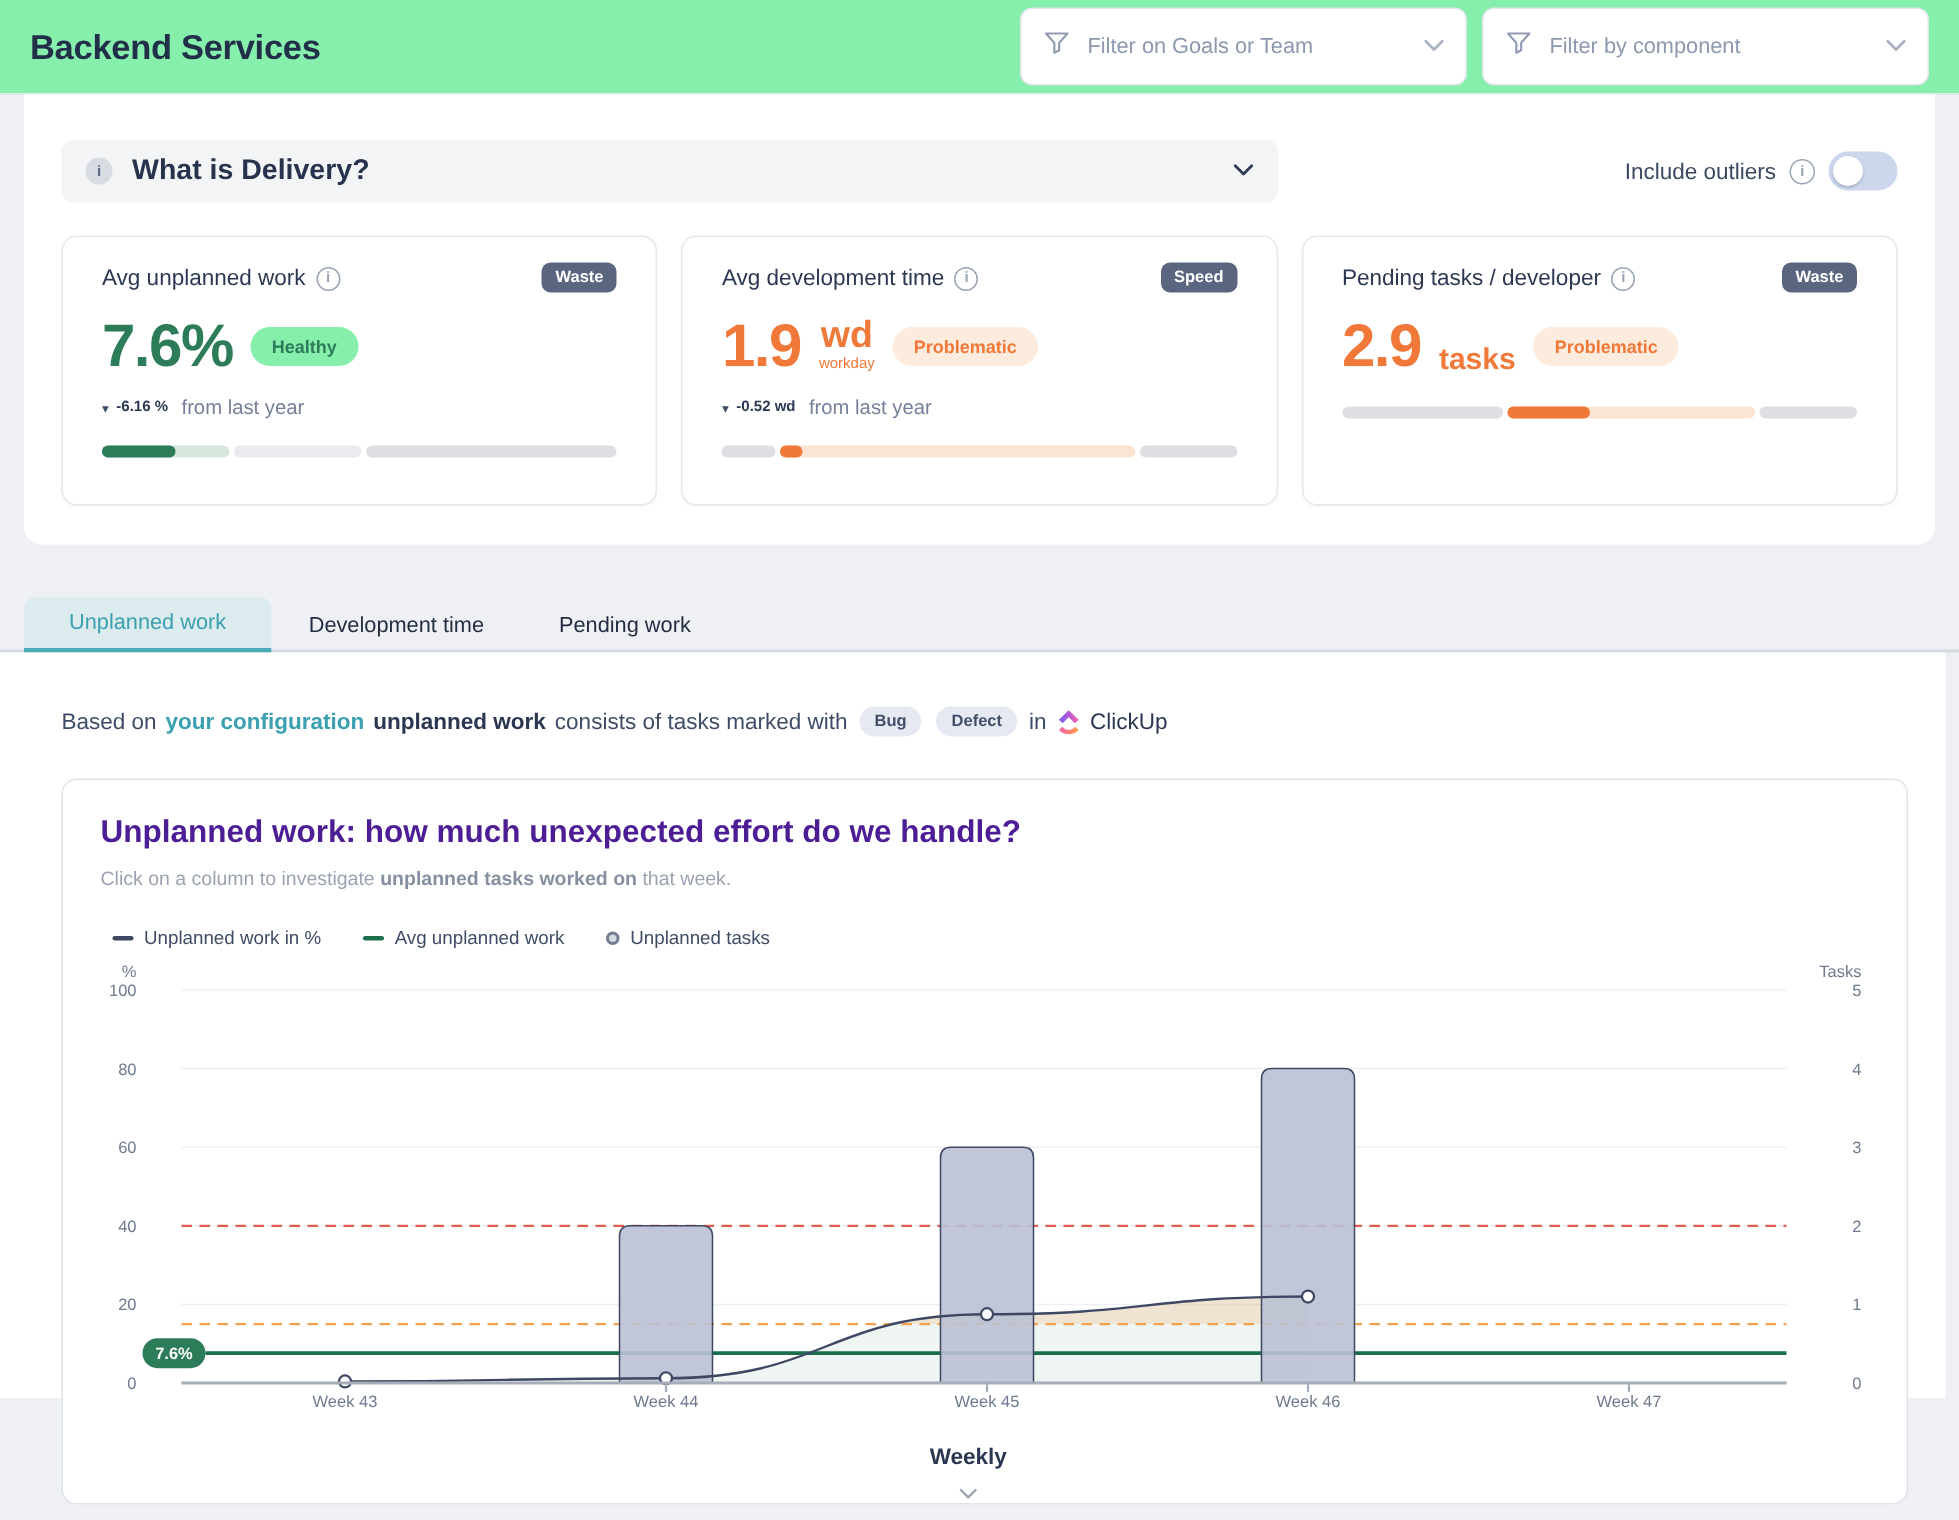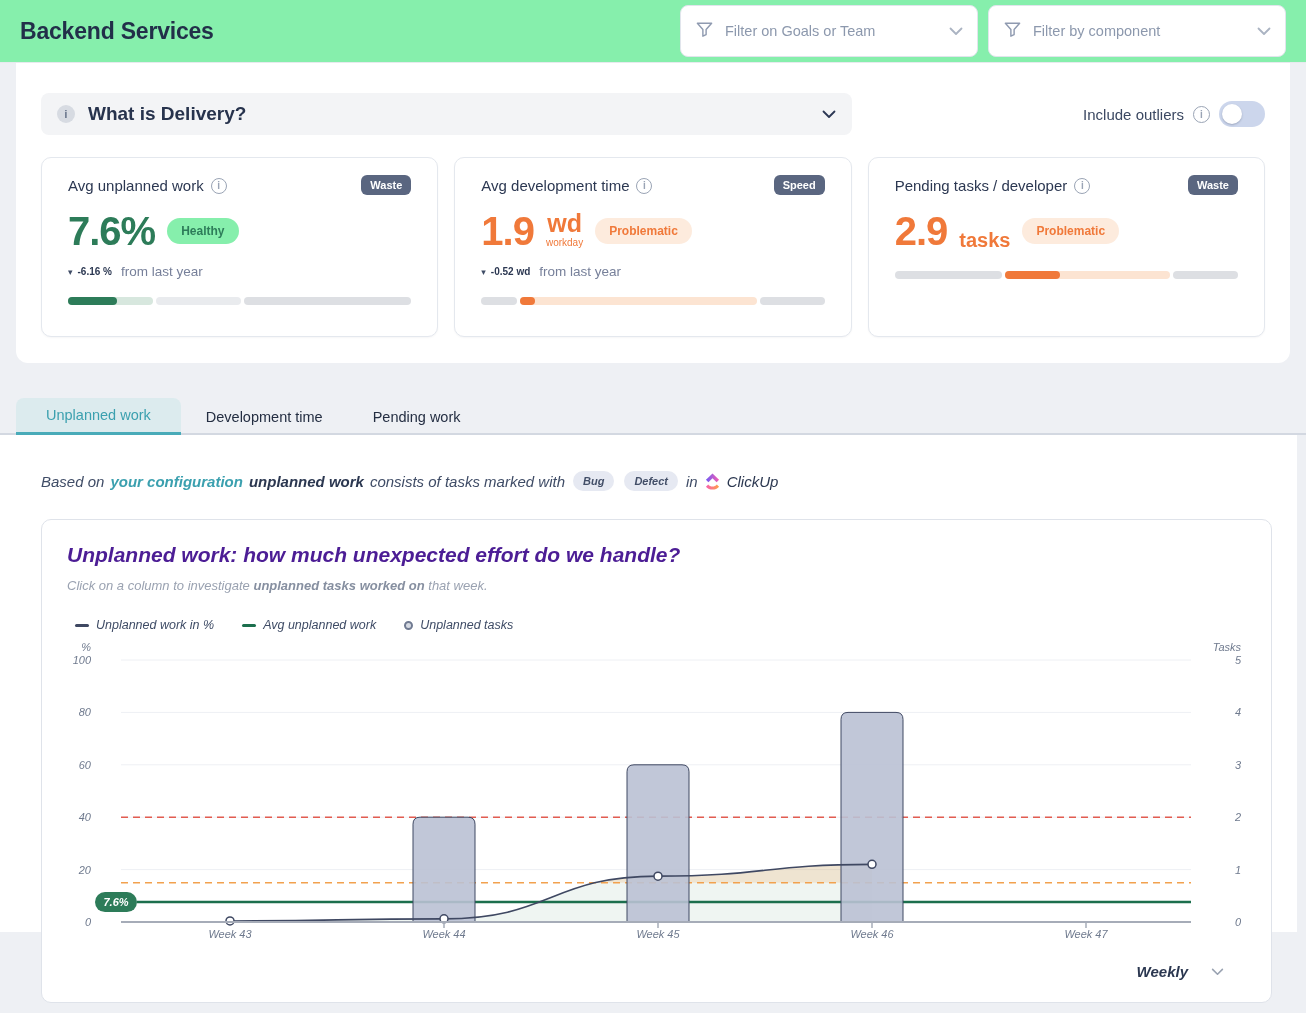--- a/index.html
+++ b/index.html
@@ -53,38 +53,38 @@
   .progress { margin-top:17px; display:flex; gap:3px; height:8px; }
   .progress .seg { border-radius:4px; height:8px; }
   .progress .fill { height:8px; border-radius:4px; }
 
   
   .tabbar { margin-top:35px; display:flex; padding-left:16px; border-bottom:2px solid #d3d8e1; height:37px; }
   .tab { padding:0 25px; display:flex; align-items:center; font-size:14.5px; color:#242e42; cursor:pointer; margin-bottom:-2px; }
   .tab.active { background:#dcebee; color:#3ba0af; border-radius:8px 8px 0 0; border-bottom:3px solid #49abb9; padding:0 30px; }
 
   
-  .content { background:#fff; margin-right:9px; height:497px;font-style:italic; }
+  .content { background:#fff; margin-right:9px; height:497px; }
   .config-line { padding:36px 0 0 41px; font-size:15px; color:#3f4c66; display:flex; align-items:center; gap:6px; }
   .config-link { color:#3ba0af; font-weight:600; cursor:pointer; }
   .config-bold { font-weight:700; color:#2b3750; }
   .tag-pill { background:#e6e9f2; color:#434f68; font-size:11px; font-weight:700; padding:4px 10px; border-radius:10px; margin:0 2px; }
   .app-name { color:#2b3750; font-weight:500; }
 
   .chart-card { margin:28px 25px 0 41px; height:484px; background:#fff; border:1px solid #dfe3ea; border-radius:10px; padding:23px 25px 0; overflow:hidden; }
   .chart-title { font-size:21px; font-weight:700; color:#4c1d95; }
   .chart-subtitle { margin-top:11px; font-size:13px; color:#9aa2b1; }
   .chart-subtitle b { color:#868fa0; }
   .legend { margin-top:25px; display:flex; align-items:center; gap:28px; padding-left:8px; }
   .legend-item { display:flex; align-items:center; gap:7px; font-size:12.5px; color:#3f4c66; cursor:pointer; }
   .sw-line { width:14px; height:3px; border-radius:2px; }
   .sw-navy { background:#3f4862; } .sw-green { background:#1c6f4d; }
   .sw-circle { width:9px; height:9px; border-radius:50%; border:2.5px solid #717b92; background:#d6dae3; }
   .chart-wrap { margin-top:6px; }
-  .chart-footer { display:flex; justify-content:flex-end; align-items:center; gap:23px; margin-top:10px; padding-right:22px; cursor:pointer; }
+  .chart-footer { display:flex; justify-content:space-between; align-items:center; gap:7px; margin-top:10px; padding-right:22px; cursor:pointer;flex-direction:column; }
   .granularity { font-size:15px; font-weight:600; color:#2b3750; }
 </style>
 </head>
 <body>
 
 <div class="header">
   <div class="page-title">Backend Services</div>
   <div class="spacer"></div>
 
   <div class="select">

